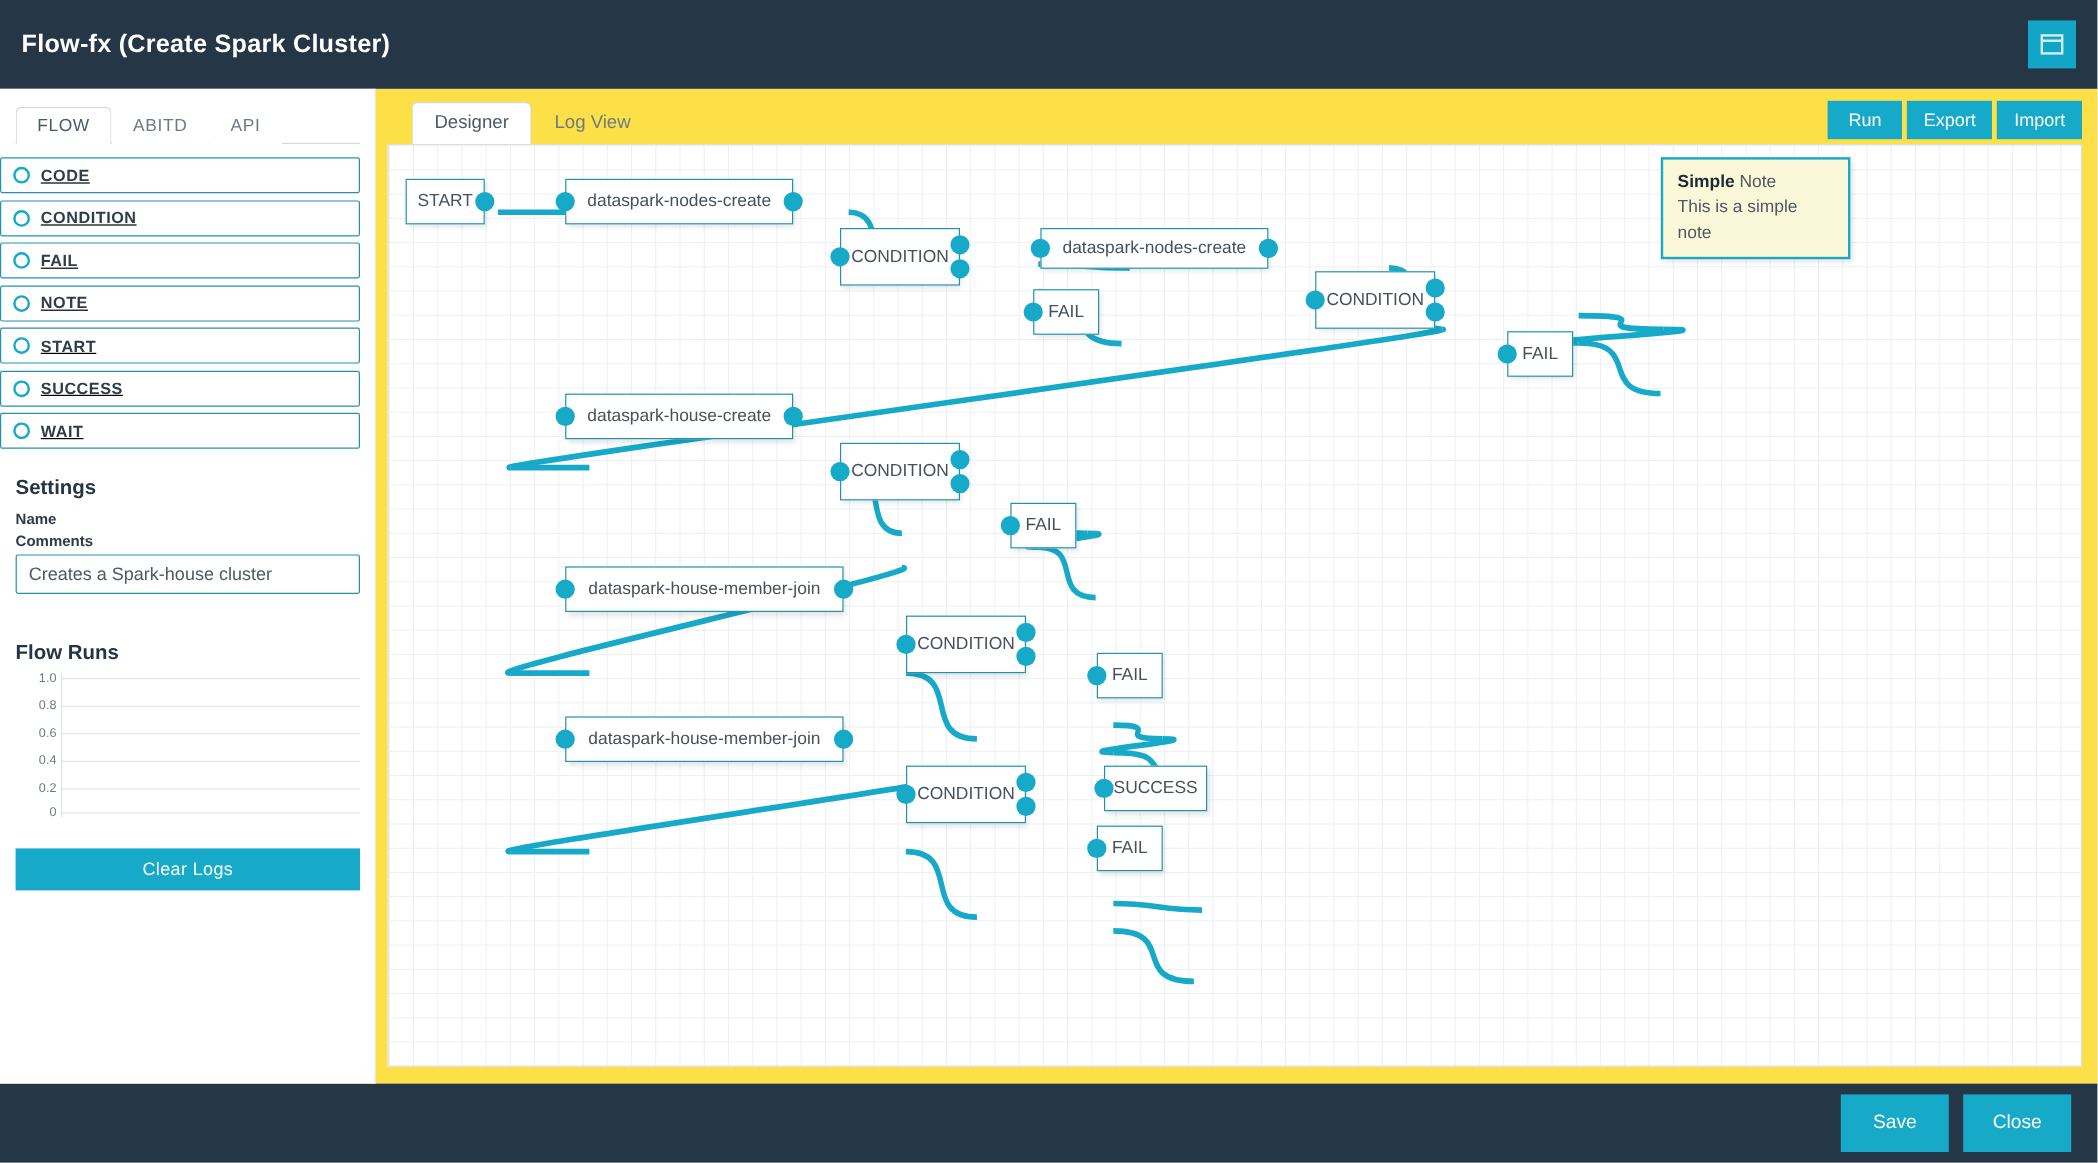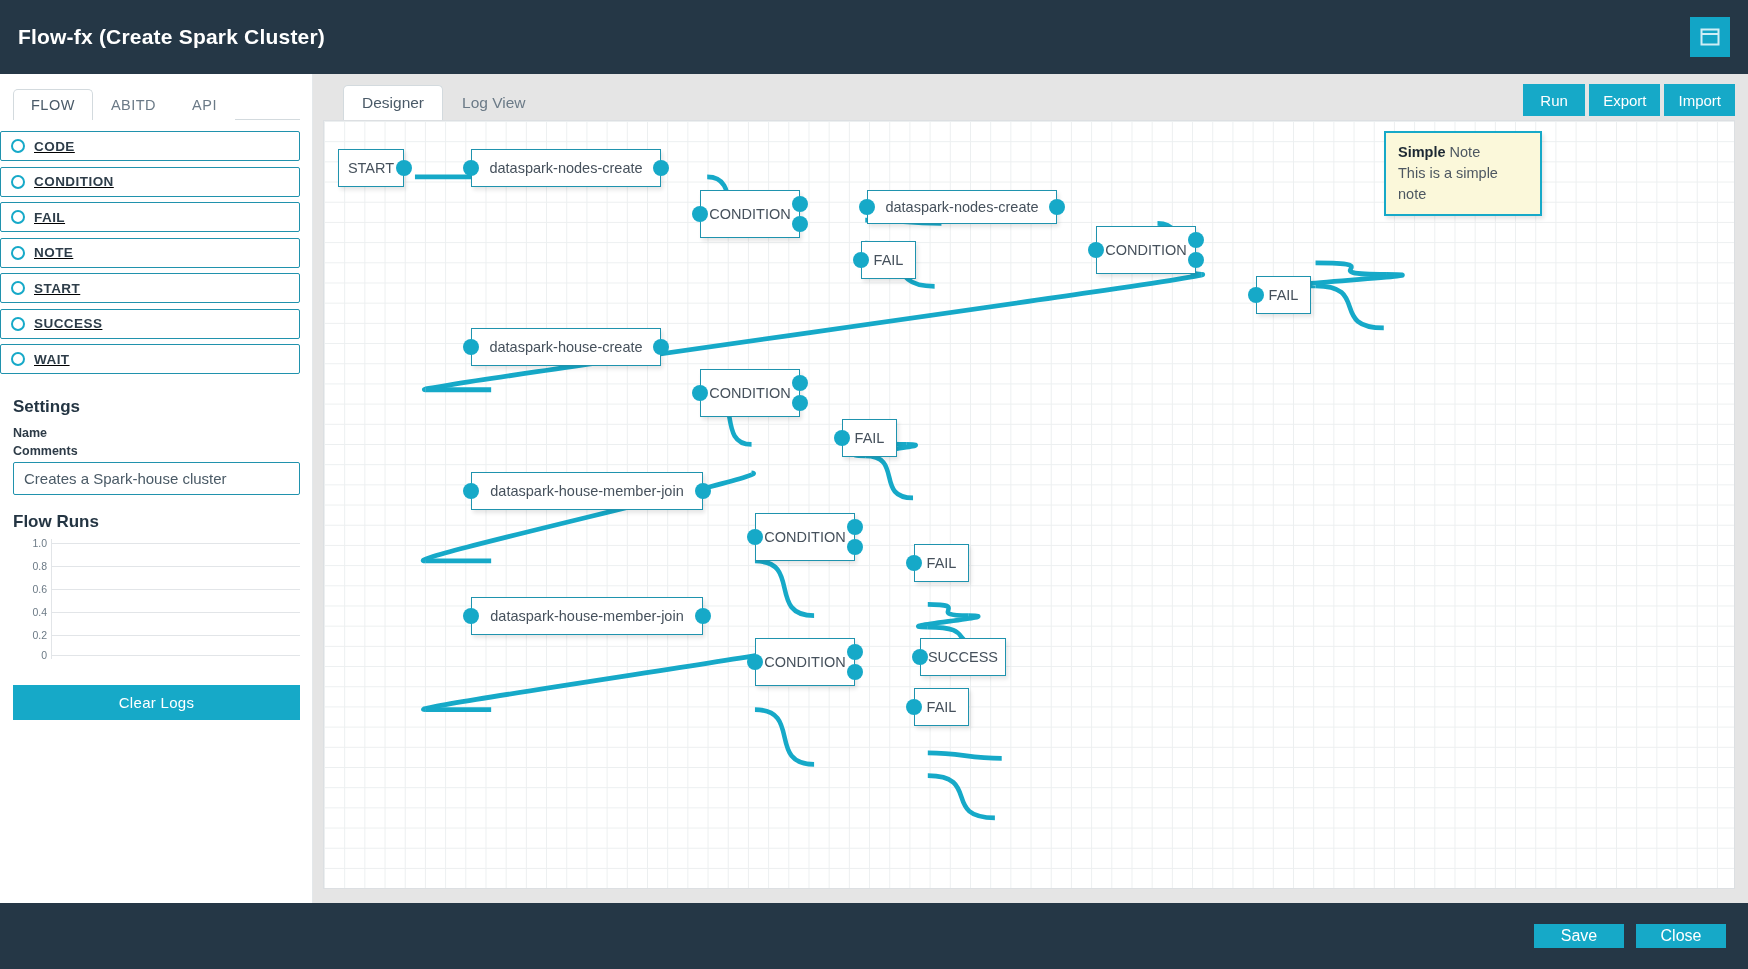--- a/index.html
+++ b/index.html
@@ -36,21 +36,21 @@
     background: #12a5c6;
     display: flex; align-items: center; justify-content: center;
     border: none; cursor: pointer;
   }
   .win-btn svg { display: block; }
 
   
   .body {
     flex: 1 1 auto;
     display: flex;
-    background: #e5e5e5;
+    background: #fde047;
     min-height: 0;
   }
 
   
   .leftpanel {
     width: 313px; flex: 0 0 313px;
     background: #ffffff;
     display: flex; flex-direction: column;
     padding: 0 0 0 0;
     position: relative;
@@ -128,21 +128,21 @@
     font-family: "Liberation Sans", sans-serif;
     color: #4a5a66;
     background: #fff;
     outline: none;
     margin-bottom: 11px;
   }
 
   .flowruns { padding: 6px 13px 0 13px; }
   .flowruns h3 {
     font-size: 17px; color: #243543;
-    font-weight: bold; margin-bottom: 7px;
+    font-weight: bold; margin-bottom: 7px; margin-top: 22px;
   }
   .chart {
     position: relative;
     height: 120px;
     margin-left: 2px;
   }
   .chart-inner { position: relative; width: 100%; height: 100%; }
   .y-tick {
     position: absolute;
     left: 0; width: 32px;
@@ -270,21 +270,21 @@
 
   
   .footer {
     height: 66px; flex: 0 0 66px;
     background: #253746;
     display: flex; align-items: center; justify-content: flex-end;
     padding-right: 22px; gap: 12px;
   }
   .footer-btn {
     background: #16a9c8; color: #fff; border: none;
-    height: 24px; min-width: 90px;
+    height: 48px; min-width: 90px;
     font-size: 16px;
     font-family: "Liberation Sans", sans-serif;
     cursor: pointer;
   }
 </style>
 </head>
 <body>
 
 <div class="app">
 

